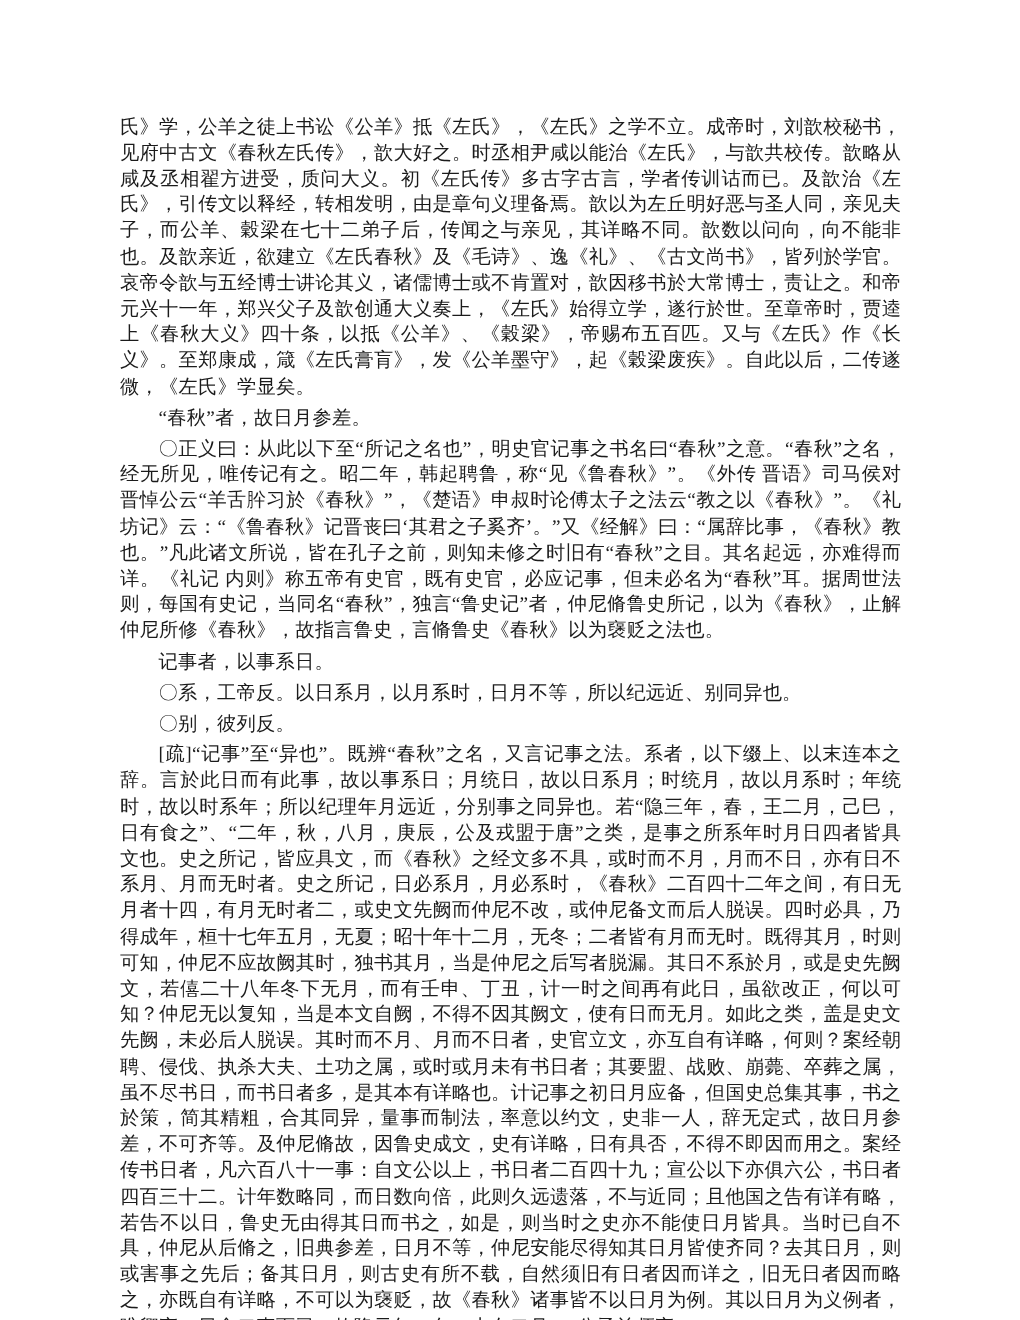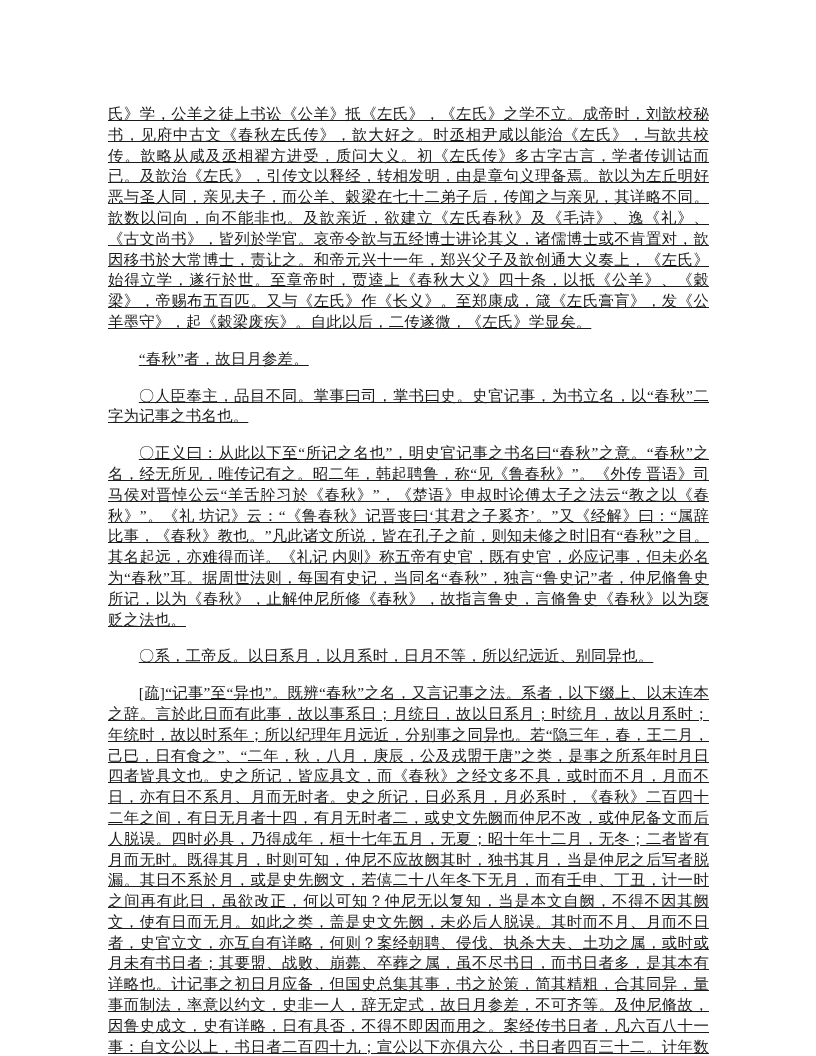--- a/index.html
+++ b/index.html
@@ -22,34 +22,34 @@
     width: 633px;
     font-family: "Liberation Serif", "DejaVu Serif", serif;
     font-size: 15.4px;
     line-height: 20.8px;
     color: #1b1b1b;
     text-align: justify;
     text-justify: inter-ideograph;
     letter-spacing: 0.2px;
   }
   .para {
-    margin: 16px;
+    margin: 4px;
     padding: 0;
     text-indent: 2em;
-    text-decoration: underline;
   }
   .para.no-indent {
     text-indent: 0;
   }
 </style>
 </head>
 <body>
 
 <div class="page">
   <div class="text-block">
     <p class="para no-indent">氏》学，公羊之徒上书讼《公羊》抵《左氏》，《左氏》之学不立。成帝时，刘歆校秘书，见府中古文《春秋左氏传》，歆大好之。时丞相尹咸以能治《左氏》，与歆共校传。歆略从咸及丞相翟方进受，质问大义。初《左氏传》多古字古言，学者传训诂而已。及歆治《左氏》，引传文以释经，转相发明，由是章句义理备焉。歆以为左丘明好恶与圣人同，亲见夫子，而公羊、穀梁在七十二弟子后，传闻之与亲见，其详略不同。歆数以问向，向不能非也。及歆亲近，欲建立《左氏春秋》及《毛诗》、逸《礼》、《古文尚书》，皆列於学官。哀帝令歆与五经博士讲论其义，诸儒博士或不肯置对，歆因移书於大常博士，责让之。和帝元兴十一年，郑兴父子及歆创通大义奏上，《左氏》始得立学，遂行於世。至章帝时，贾逵上《春秋大义》四十条，以抵《公羊》、《穀梁》，帝赐布五百匹。又与《左氏》作《长义》。至郑康成，箴《左氏膏肓》，发《公羊墨守》，起《穀梁废疾》。自此以后，二传遂微，《左氏》学显矣。</p>
     <p class="para">“春秋”者，故日月参差。</p>
-    <p class="para">〇人臣奉主，品目不同。掌事曰司，掌书曰史。史官记事，为书立名，以“春秋”二字为记事之书名也。</p>
     <p class="para">〇正义曰：从此以下至“所记之名也”，明史官记事之书名曰“春秋”之意。“春秋”之名，经无所见，唯传记有之。昭二年，韩起聘鲁，称“见《鲁春秋》”。《外传 晋语》司马侯对晋悼公云“羊舌肸习於《春秋》”，《楚语》申叔时论傅太子之法云“教之以《春秋》”。《礼 坊记》云：“《鲁春秋》记晋丧曰‘其君之子奚齐’。”又《经解》曰：“属辞比事，《春秋》教也。”凡此诸文所说，皆在孔子之前，则知未修之时旧有“春秋”之目。其名起远，亦难得而详。《礼记 内则》称五帝有史官，既有史官，必应记事，但未必名为“春秋”耳。据周世法则，每国有史记，当同名“春秋”，独言“鲁史记”者，仲尼脩鲁史所记，以为《春秋》，止解仲尼所修《春秋》，故指言鲁史，言脩鲁史《春秋》以为襃贬之法也。</p>
+    <p class="para">记事者，以事系日。</p>
     <p class="para">〇系，工帝反。以日系月，以月系时，日月不等，所以纪远近、别同异也。</p>
+    <p class="para">〇别，彼列反。</p>
     <p class="para">[疏]“记事”至“异也”。既辨“春秋”之名，又言记事之法。系者，以下缀上、以末连本之辞。言於此日而有此事，故以事系日；月统日，故以日系月；时统月，故以月系时；年统时，故以时系年；所以纪理年月远近，分别事之同异也。若“隐三年，春，王二月，己巳，日有食之”、“二年，秋，八月，庚辰，公及戎盟于唐”之类，是事之所系年时月日四者皆具文也。史之所记，皆应具文，而《春秋》之经文多不具，或时而不月，月而不日，亦有日不系月、月而无时者。史之所记，日必系月，月必系时，《春秋》二百四十二年之间，有日无月者十四，有月无时者二，或史文先阙而仲尼不改，或仲尼备文而后人脱误。四时必具，乃得成年，桓十七年五月，无夏；昭十年十二月，无冬；二者皆有月而无时。既得其月，时则可知，仲尼不应故阙其时，独书其月，当是仲尼之后写者脱漏。其日不系於月，或是史先阙文，若僖二十八年冬下无月，而有壬申、丁丑，计一时之间再有此日，虽欲改正，何以可知？仲尼无以复知，当是本文自阙，不得不因其阙文，使有日而无月。如此之类，盖是史文先阙，未必后人脱误。其时而不月、月而不日者，史官立文，亦互自有详略，何则？案经朝聘、侵伐、执杀大夫、土功之属，或时或月未有书日者；其要盟、战败、崩薨、卒葬之属，虽不尽书日，而书日者多，是其本有详略也。计记事之初日月应备，但国史总集其事，书之於策，简其精粗，合其同异，量事而制法，率意以约文，史非一人，辞无定式，故日月参差，不可齐等。及仲尼脩故，因鲁史成文，史有详略，日有具否，不得不即因而用之。案经传书日者，凡六百八十一事：自文公以上，书日者二百四十九；宣公以下亦俱六公，书日者四百三十二。计年数略同，而日数向倍，此则久远遗落，不与近同；且他国之告有详有略，若告不以日，鲁史无由得其日而书之，如是，则当时之史亦不能使日月皆具。当时已自不具，仲尼从后脩之，旧典参差，日月不等，仲尼安能尽得知其日月皆使齐同？去其日月，则或害事之先后；备其日月，则古史有所不载，自然须旧有日者因而详之，旧无日者因而略之，亦既自有详略，不可以为襃贬，故《春秋》诸事皆不以日月为例。其以日月为义例者，唯卿卒、日食二事而已。故隐元年，冬，十有二月，“公子益师卒”。</p>
   </div>
 </div>
 
 </body></html>

